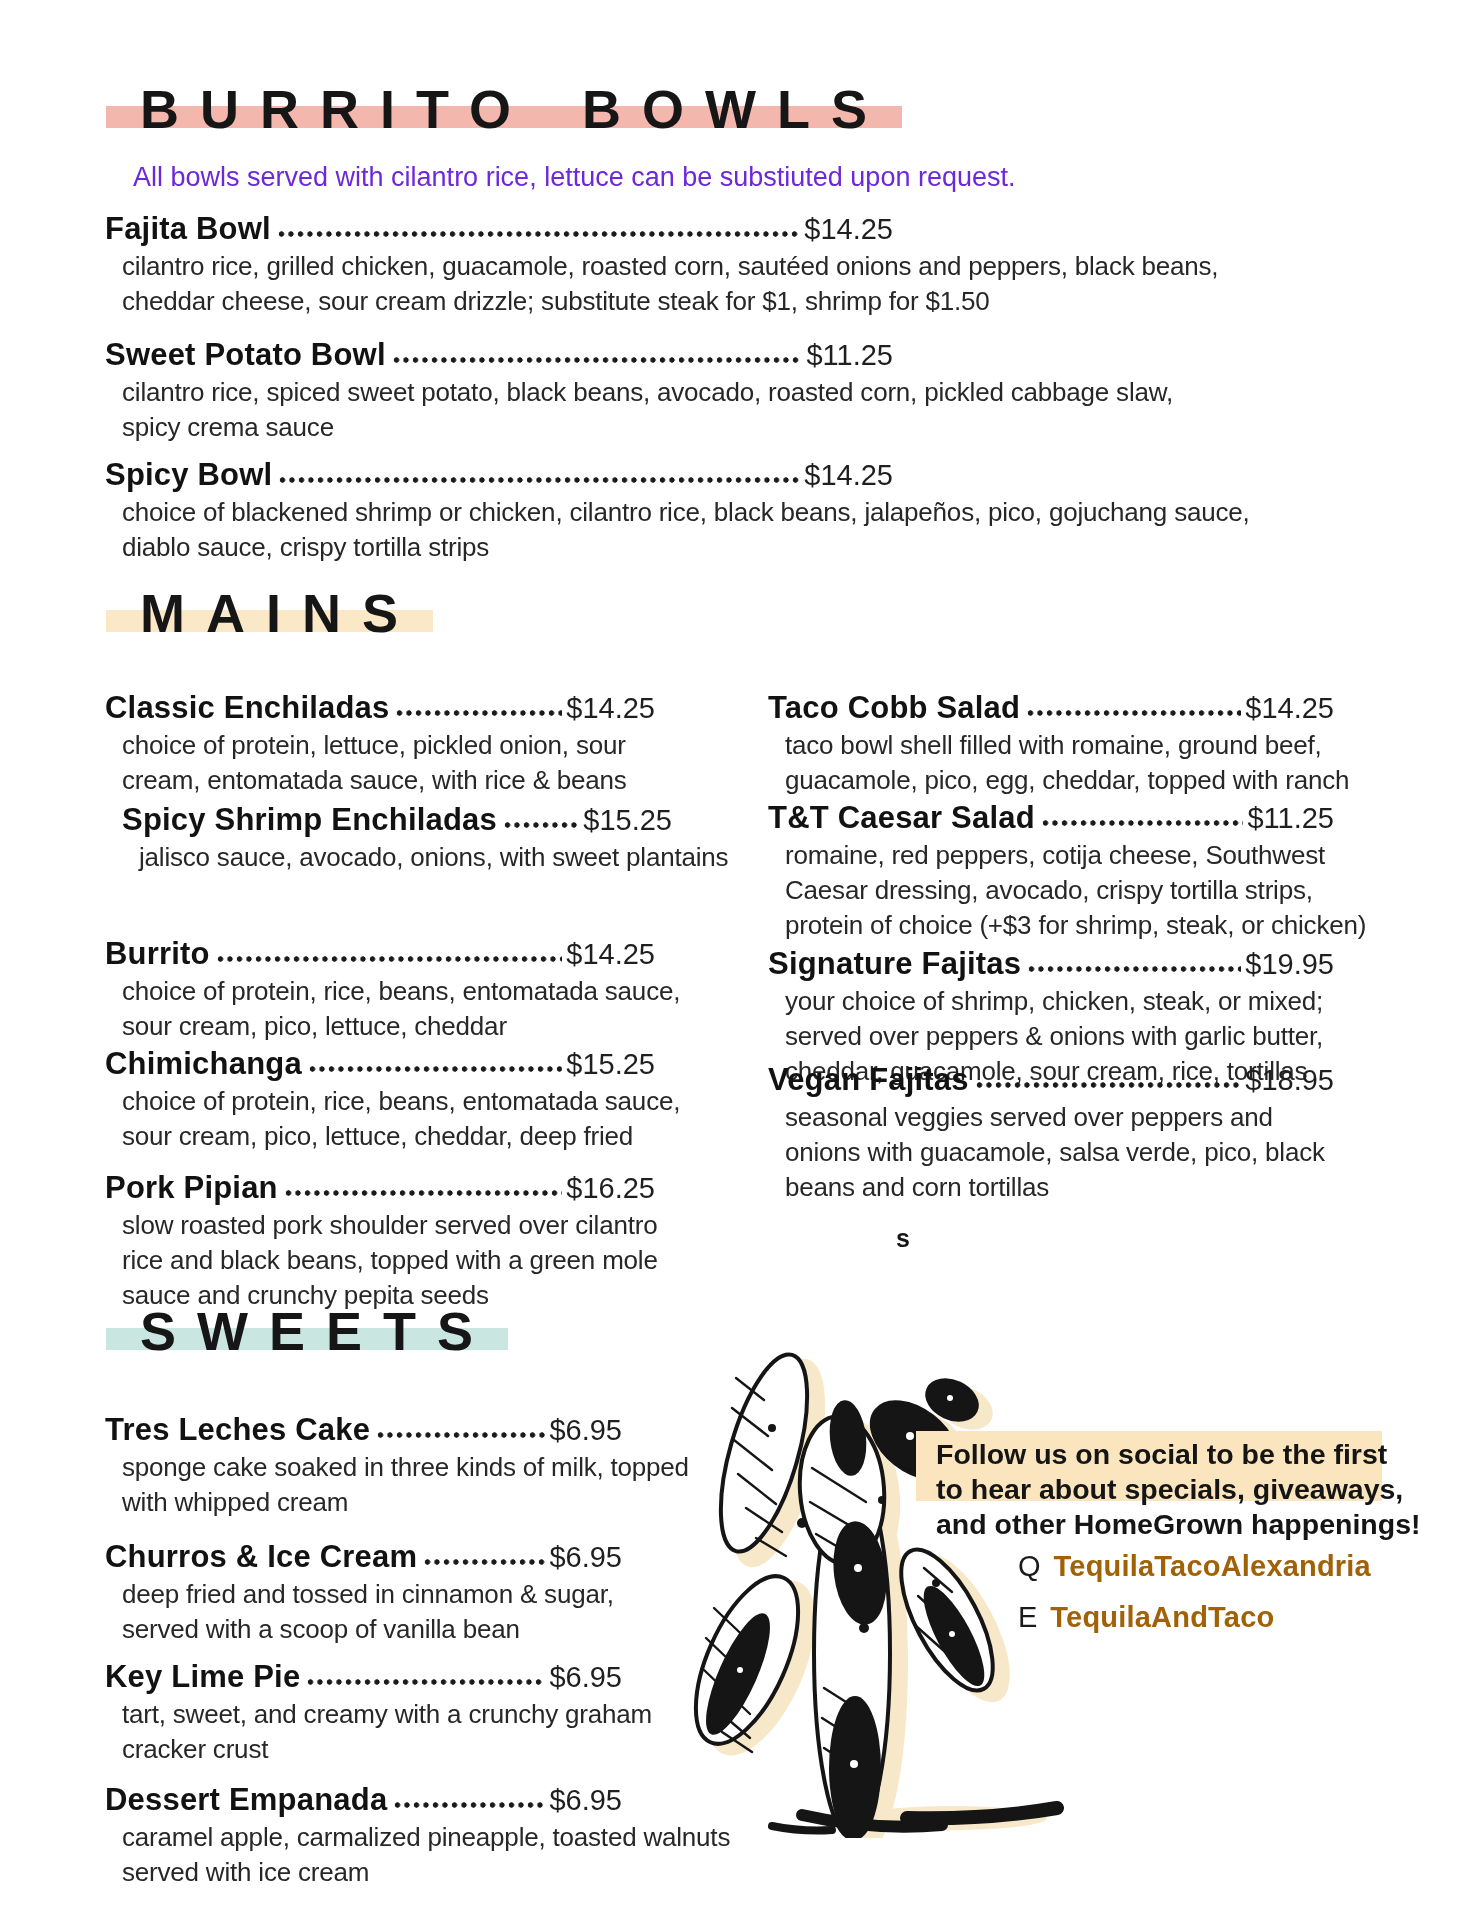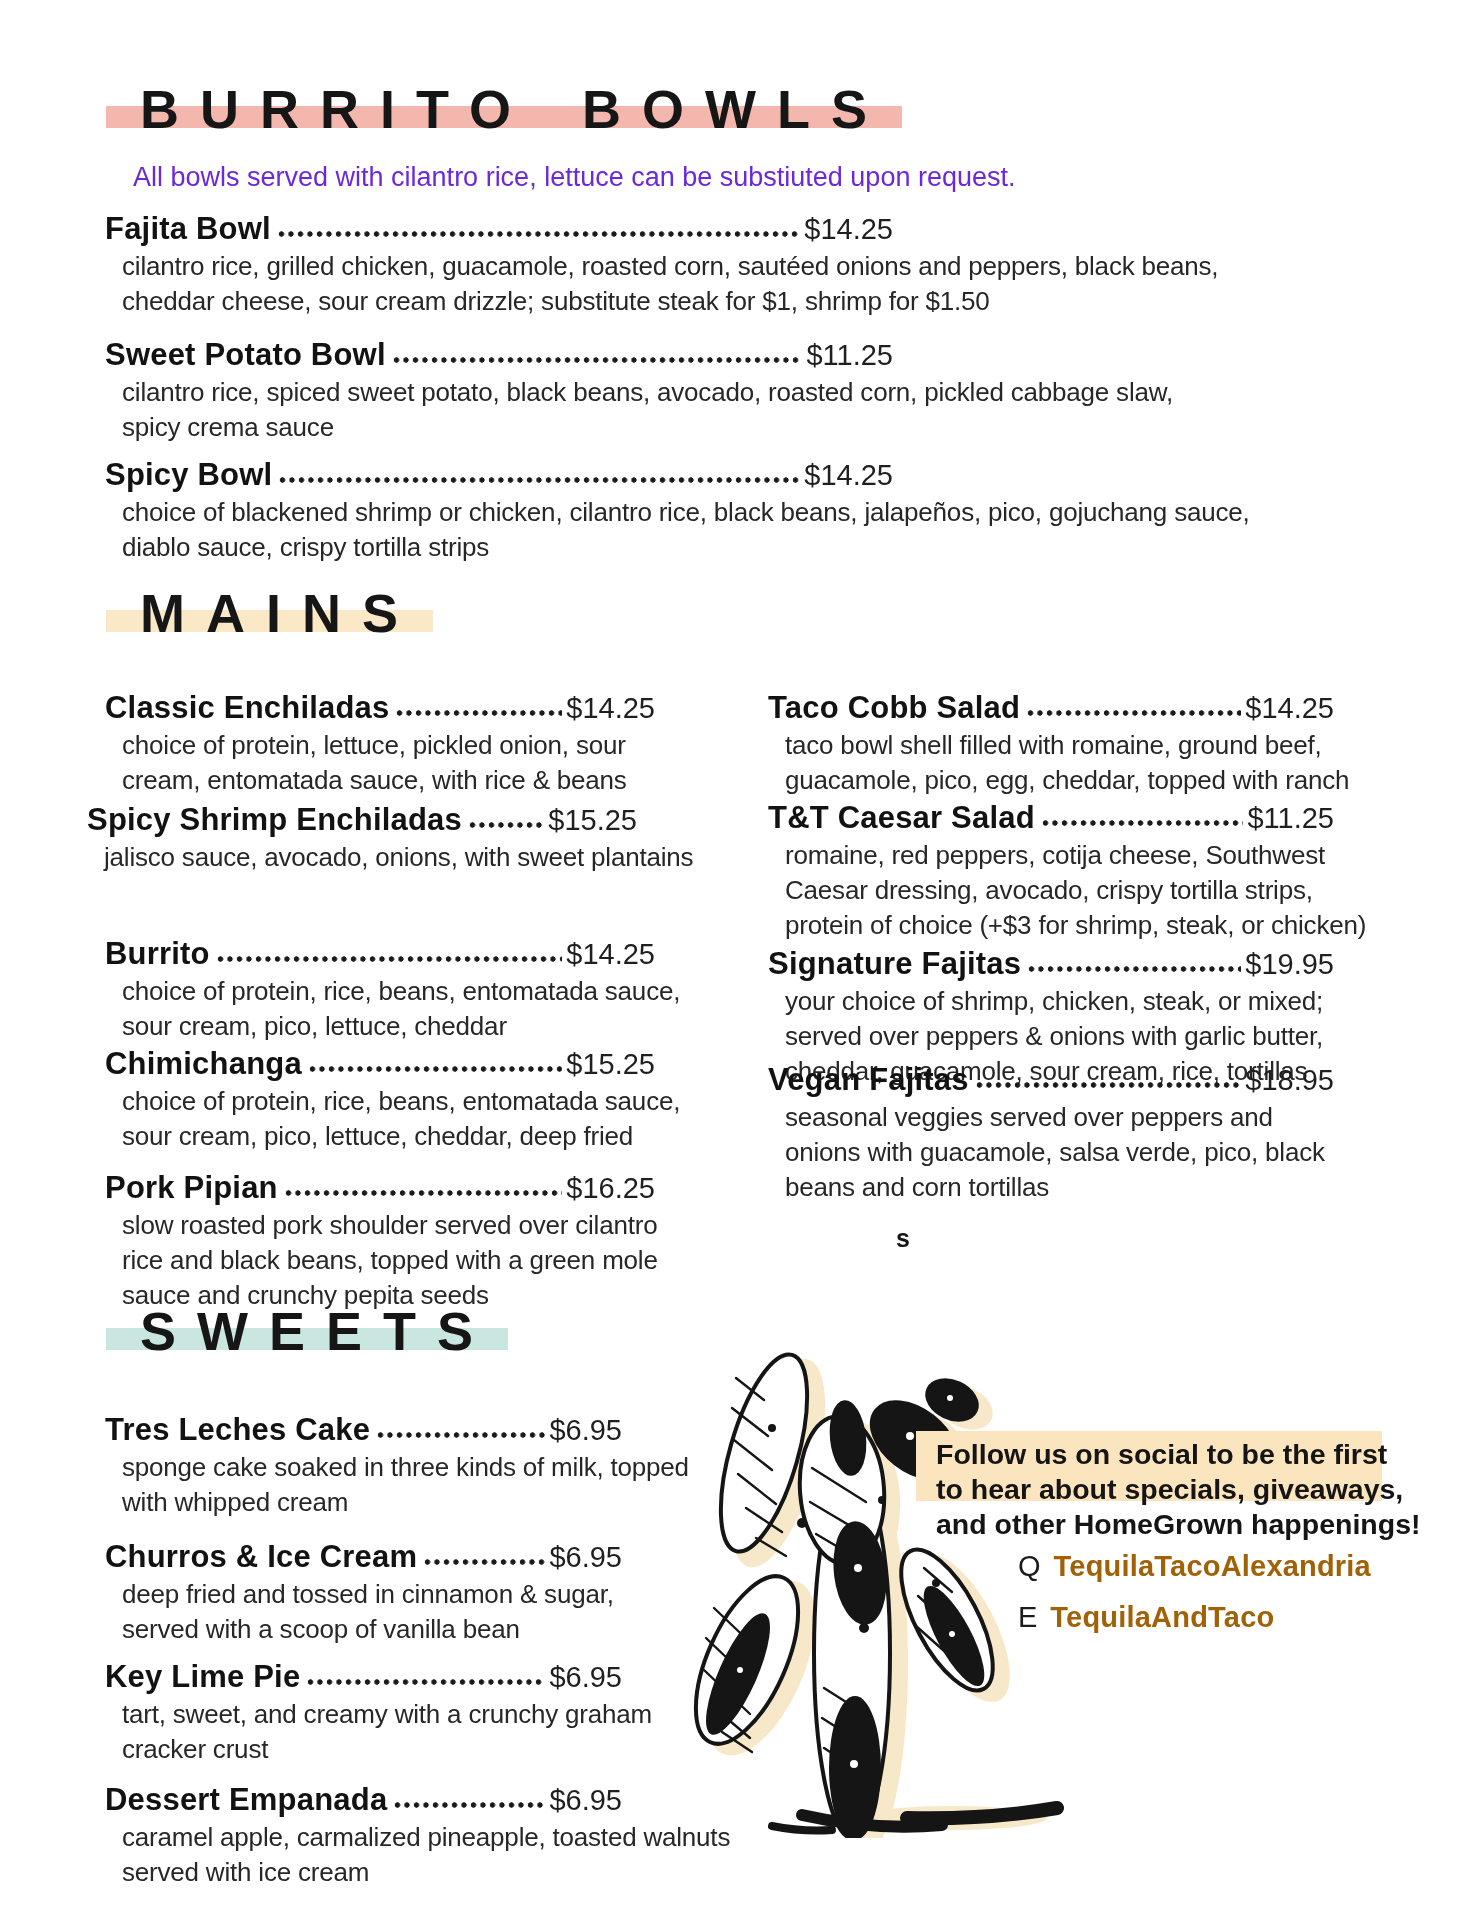--- a/index.html
+++ b/index.html
@@ -89,21 +89,21 @@
         <span class="iname">Classic Enchiladas</span>
         <span class="leader"></span>
         <span class="iprice">$14.25</span>
       </div>
     <div class="desc">
       <span class="dline">choice of protein, lettuce, pickled onion, sour</span>
       <span class="dline">cream, entomatada sauce, with rice &amp; beans</span>
     </div>
   </div>
 
-  <div class="menu-item" style="left:87px;top:800px;width:550px">
+  <div class="menu-item" style="left:122px;top:800px;width:550px">
     <div class="irow">
         <span class="iname">Spicy Shrimp Enchiladas</span>
         <span class="leader"></span>
         <span class="iprice">$15.25</span>
       </div>
     <div class="desc">
       <span class="dline">jalisco sauce, avocado, onions, with sweet plantains</span>
     </div>
   </div>
 

